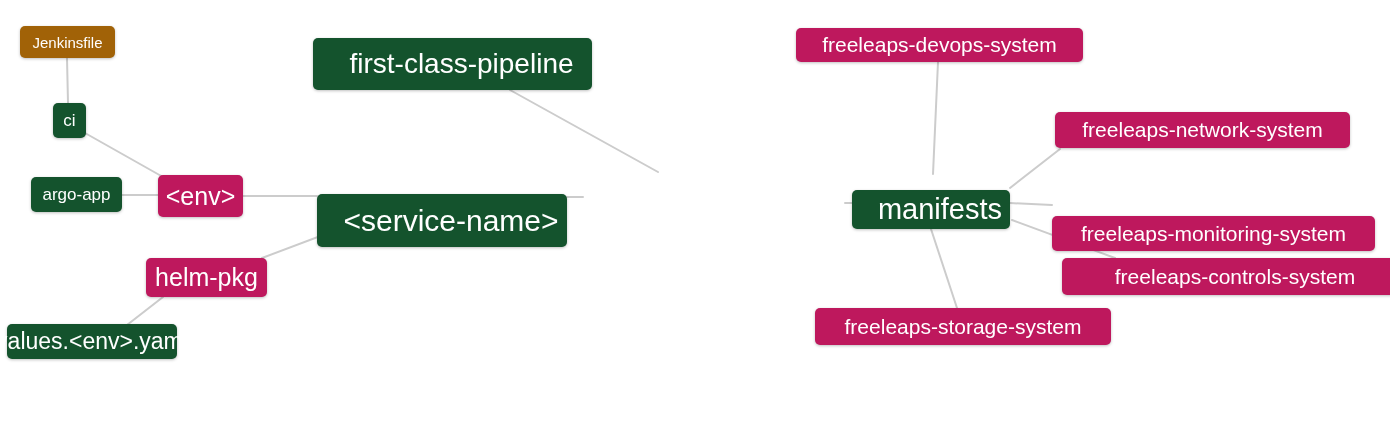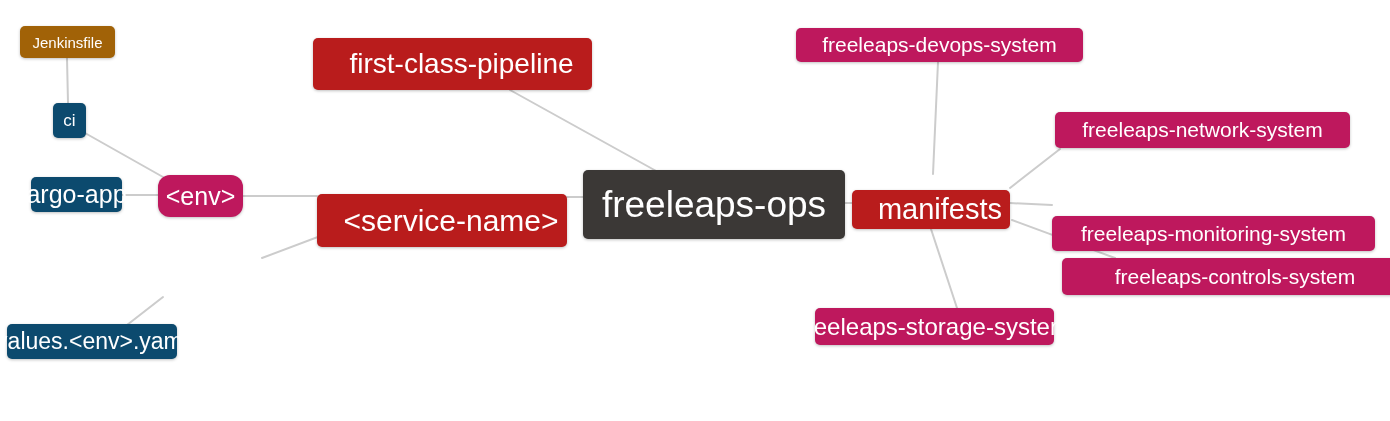--- a/index.html
+++ b/index.html
@@ -27,42 +27,42 @@
     display: flex;
     align-items: center;
     justify-content: center;
     color: #FFFFFF;
     border-radius: 5px;
     box-shadow: 0 1px 3px rgba(0,0,0,0.25);
     white-space: nowrap;
     box-sizing: border-box;
     cursor: default;
   }
-  .n-blue   { background: #b91c1c; padding-left: 18px; }
+  .n-blue   { background: #14532d; padding-left: 18px; }
   .n-green  { background: #be185d; }
-  .n-red    { background: #0c4a6e; }
+  .n-red    { background: #14532d; }
   .n-orange { background: #a16207; }
   .n-dark   { background: #3B3836; }
 
   
   #nd-jenkinsfile          { left: 20px;   top: 26px;  width: 95px;  height: 32px; font-size: 15px; }
   #nd-ci                   { left: 53px;   top: 103px; width: 33px;  height: 35px; font-size: 17px; }
-  #nd-argo-app             { left: 31px;   top: 177px; width: 91px;  height: 35px; font-size: 25px; }
-  #nd-env                  { left: 158px;  top: 175px; width: 85px;  height: 42px; font-size: 25px; border-radius: 12px; }
+  #nd-argo-app             { left: 31px;   top: 177px; width: 91px;  height: 35px; font-size: 17px; }
+  #nd-env                  { left: 158px;  top: 175px; width: 85px;  height: 42px; font-size: 25px; }
   #nd-helm-pkg             { left: 146px;  top: 258px; width: 121px; height: 39px; font-size: 25px; }
   #nd-values-env-yaml      { left: 7px;    top: 324px; width: 170px; height: 35px; font-size: 23px; }
   #nd-first-class-pipeline { left: 313px;  top: 38px;  width: 279px; height: 52px; font-size: 28px; }
   #nd-service-name         { left: 317px;  top: 170px; width: 250px; height: 53px; font-size: 30px; margin-top: 24px; }
   #nd-freeleaps-ops        { left: 583px;  top: 170px; width: 262px; height: 69px; font-size: 37px; }
   #nd-manifests            { left: 852px;  top: 174px; width: 158px; height: 39px; font-size: 29px; margin-top: 16px; }
   #nd-devops-system        { left: 796px;  top: 28px;  width: 287px; height: 34px; font-size: 21px; }
   #nd-network-system       { left: 1055px; top: 112px; width: 295px; height: 36px; font-size: 21px; }
   #nd-monitoring-system    { left: 1052px; top: 188px; width: 323px; height: 35px; font-size: 21px; margin-top: 28px; }
   #nd-controls-system      { left: 1062px; top: 258px; width: 346px; height: 37px; font-size: 21px; }
-  #nd-storage-system       { left: 815px;  top: 308px; width: 239px; height: 37px; font-size: 24px; }
+  #nd-storage-system       { left: 815px;  top: 308px; width: 296px; height: 37px; font-size: 21px; }
 </style>
 </head>
 <body>
 
 <div class="canvas">
 
   <svg class="edges" viewBox="0 0 1390 421" xmlns="http://www.w3.org/2000/svg">
     <g stroke="#CCCCCC" stroke-width="2" fill="none" stroke-linecap="round">
       <line x1="67" y1="58" x2="68" y2="103"></line>
       <line x1="85" y1="133" x2="163" y2="177"></line>
@@ -82,28 +82,28 @@
   </svg>
 
   <div id="nd-jenkinsfile" class="node n-orange">Jenkinsfile</div>
 
   <div id="nd-ci" class="node n-red">ci</div>
 
   <div id="nd-argo-app" class="node n-red">argo-app</div>
 
   <div id="nd-env" class="node n-green">&lt;env&gt;</div>
 
+  <div id="nd-helm-pkg" class="node n-green">helm-pkg</div>
 
   <div id="nd-values-env-yaml" class="node n-red">values.&lt;env&gt;.yaml</div>
 
   <div id="nd-first-class-pipeline" class="node n-blue">first-class-pipeline</div>
 
   <div id="nd-service-name" class="node n-blue">&lt;service-name&gt;</div>
 
-  <div id="nd-freeleaps-ops" class="node n-dark">freeleaps-ops</div>
 
   <div id="nd-manifests" class="node n-blue">manifests</div>
 
   <div id="nd-devops-system" class="node n-green">freeleaps-devops-system</div>
 
   <div id="nd-network-system" class="node n-green">freeleaps-network-system</div>
 
   <div id="nd-monitoring-system" class="node n-green">freeleaps-monitoring-system</div>
 
   <div id="nd-controls-system" class="node n-green">freeleaps-controls-system</div>

